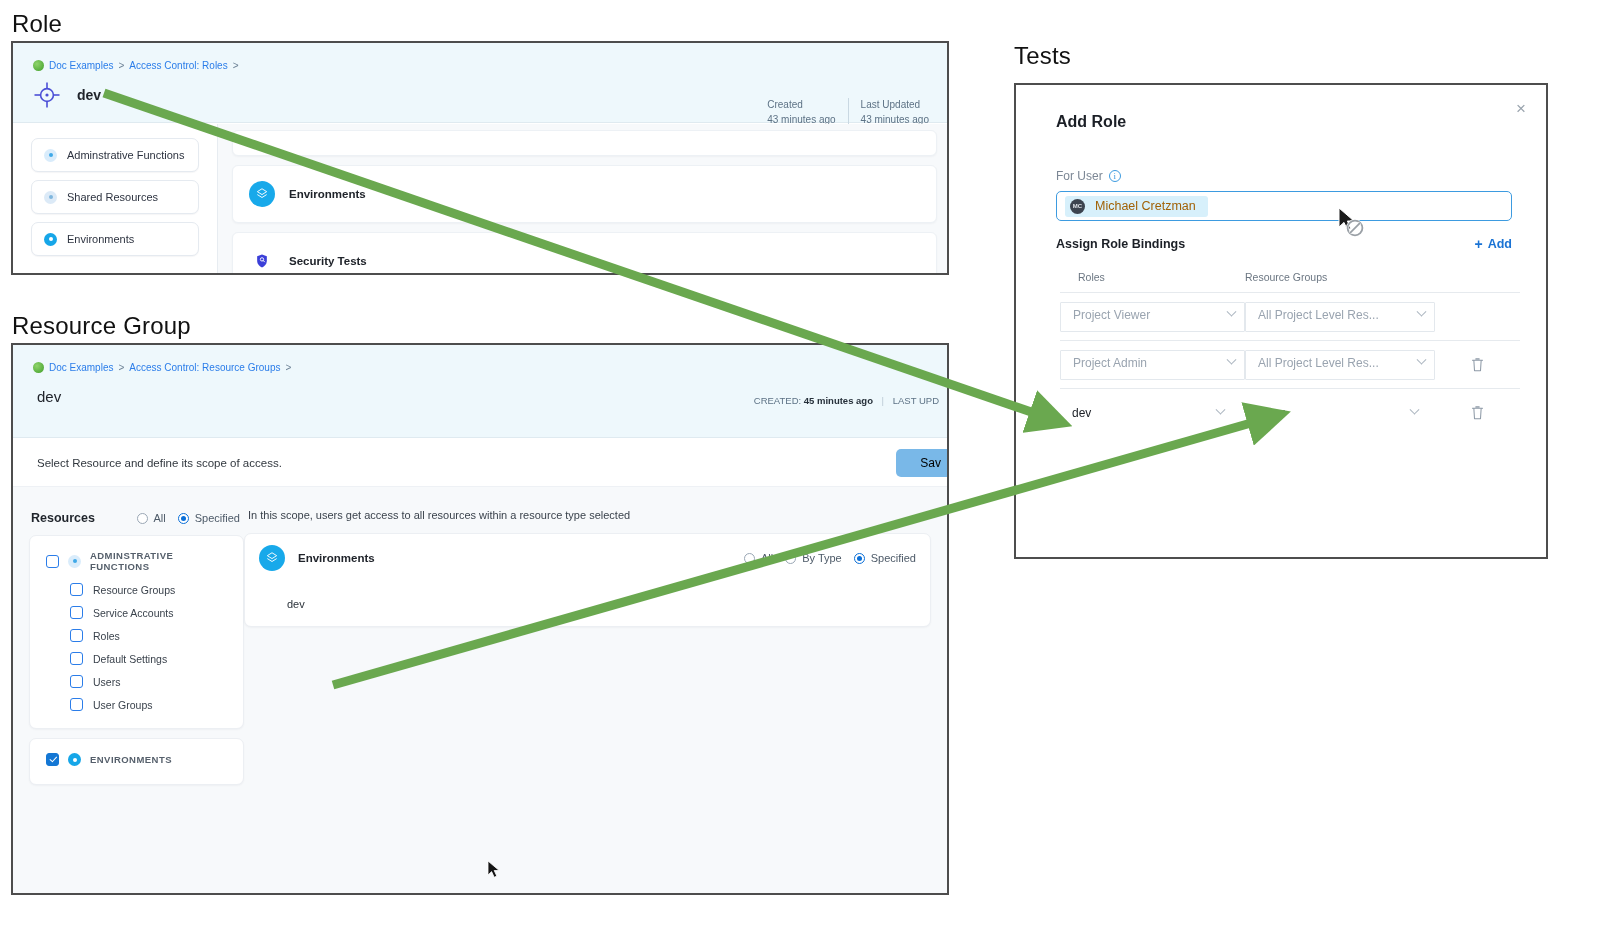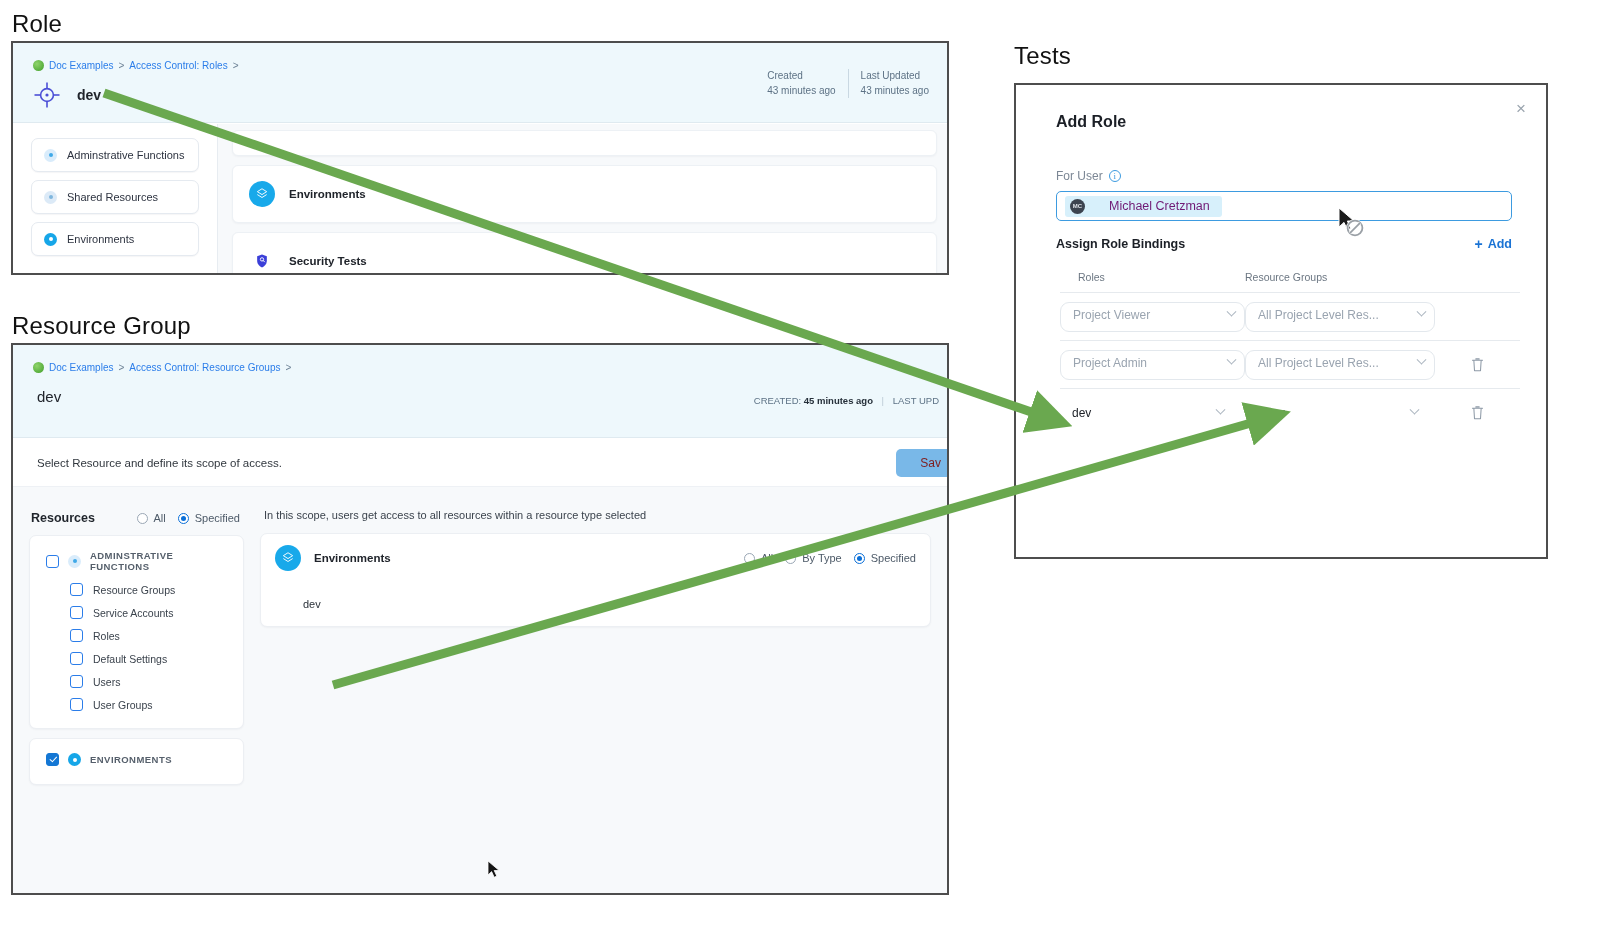--- a/index.html
+++ b/index.html
@@ -61,21 +61,21 @@
     display: flex; align-items: center; gap: 16px;
   }
   .target-icon { width: 28px; height: 28px; flex: none; }
   .role-title { font-size: 14px; color: #20242b; font-weight: 600; }
 
   .meta-block {
     position: absolute; right: 6px; top: 26px;
     display: flex; font-size: 10px; color: #5d7285;
     line-height: 1.45;
   }
-  .meta-col { padding: 0 12px; }
+  .meta-col { padding: 0 12px; margin-top: 29px; }
   .meta-col + .meta-col { border-left: 1px solid #c9d8e2; }
   .meta-label { color: #5d7285; }
   .meta-value { color: #5d7285; }
 
   
   #role-body { position: absolute; left: 0; top: 81px; right: 0; bottom: 0; display: flex; }
   #role-nav {
     width: 205px; flex: none; background: #ffffff;
     border-right: 1px solid #e7ecf1; padding: 14px 18px 0 18px;
   }
@@ -132,21 +132,21 @@
   .rg-meta .bar { color: #bccad6; padding: 0 6px; }
 
   .rg-subbar {
     position: absolute; left: 0; right: 0; top: 94px; height: 48px;
     background: #fff; border-bottom: 1px solid #eef1f5;
     display: flex; align-items: center; padding: 16px 24px;
   }
   .rg-subbar .txt { font-size: 11.5px; color: #32383f; }
   .save-btn {
     position: absolute; right: -18px; top: 10px;
-    background: #79b8e8; color: #7f1d1d; font-size: 12px;
+    background: #79b8e8; color: #000000; font-size: 12px;
     border: none; border-radius: 5px; padding: 7px 24px;
     font-family: inherit;
   }
 
   #rg-body {
     position: absolute; left: 0; right: 0; top: 142px; bottom: 0;
     background: #f7f9fb; padding: 14px 16px 0 16px; overflow: hidden;
   }
   .scope-card {
     background: #fff; border: 1px solid #edf1f5; border-radius: 7px;
@@ -155,21 +155,21 @@
   }
   .scope-label { font-size: 12.5px; font-weight: 700; color: #1f242b; margin-right: 14px; }
   .select-box {
     border: 1px solid #e0e6ec; border-radius: 6px; background: #fff;
     height: 26px; display: flex; align-items: center; gap: 14px;
     padding: 0 9px 0 11px; font-size: 10.5px; color: #343a42;
   }
   .chev { width: 8px; height: 8px; border-right: 1.4px solid #98a4b3;
           border-bottom: 1.4px solid #98a4b3; transform: rotate(45deg) translate(-2px,-2px); flex:none;}
 
-  .rg-cols { display: flex; gap: 16px; }
+  .rg-cols { display: flex; }
   .res-col { width: 215px; flex: none; }
   .res-head { display: flex; align-items: center; height: 34px; padding: 0 4px 0 2px; }
   .res-head .ttl { font-size: 12.5px; font-weight: 700; color: #1f242b; flex: 1; }
   .radio-item { display: flex; align-items: center; gap: 6px; font-size: 11px; color: #4d5a68; margin-left: 12px; }
   .radio {
     width: 11px; height: 11px; border-radius: 50%; border: 1.4px solid #9aa7b5; flex: none;
     display: flex; align-items: center; justify-content: center; background: #fff;
   }
   .radio.on { border-color: #0a6fd8; }
   .radio.on::after { content:""; width: 5px; height: 5px; border-radius: 50%; background: #0a6fd8; }
@@ -230,40 +230,40 @@
   }
   .user-chip {
     display: flex; align-items: center; gap: 10px;
     background: #d7f0fb; border-radius: 3px; padding: 3px 12px 3px 5px;
   }
   .avatar {
     width: 15px; height: 15px; border-radius: 50%; background: #3c4450;
     color: #dfe4ea; font-size: 6px; font-weight: 700;
     display: flex; align-items: center; justify-content: center; flex: none;
   }
-  .user-chip .nm { font-size: 12.5px; color: #701a75; margin-left: 14px; }
+  .user-chip .nm { font-size: 12.5px; color: #a16207; }
 
   .bindings-hdr {
     position: absolute; left: 40px; top: 152px; width: 456px;
     display: flex; align-items: center;
   }
   .bindings-hdr .t { font-size: 12.5px; font-weight: 700; color: #1b1f26; flex: 1; }
   .add-btn { display: flex; align-items: center; gap: 5px; font-size: 12.5px; color: #1a73d4; font-weight: 600; }
   .add-btn .plus { font-size: 14px; line-height: 1; }
 
   .bind-table { position: absolute; left: 44px; top: 186px; width: 460px; }
   .bt-head { display: flex; font-size: 10.5px; color: #6b7682; padding: 0 0 9px 0; }
   .bt-head .c1 { width: 185px; padding-left: 18px; }
   .bt-head .c2 { width: 190px; }
   .bt-row { display: flex; align-items: center; height: 48px; border-top: 1px solid #e6eaee; }
   .bt-row .c1 { width: 185px; display: flex; }
   .bt-row .c2 { width: 190px; display: flex; justify-content: center; }
   .bt-row .c3 { flex: 1; display: flex; justify-content: center; }
   .sel-disabled {
-    border: 1px solid #e3e8ed; border-radius: 9px; background: #fff;
+    border: 1px solid #e3e8ed; border-radius: 1px; background: #fff;
     height: 30px; width: 204px; display: flex; align-items: center;
     padding: 0 9px 4px 12px; font-size: 12px; color: #9aa4b0;
   }
   .sel-disabled .txt { flex: 1; white-space: nowrap; overflow: hidden; }
   .sel-plain {
     height: 30px; width: 173px; display: flex; align-items: center;
     padding: 0 9px 0 12px; font-size: 12px; color: #1b1f26;
   }
   .sel-plain .txt { flex: 1; }
   .chev-sm { width: 7px; height: 7px; border-right: 1.3px solid #aab4bf;

